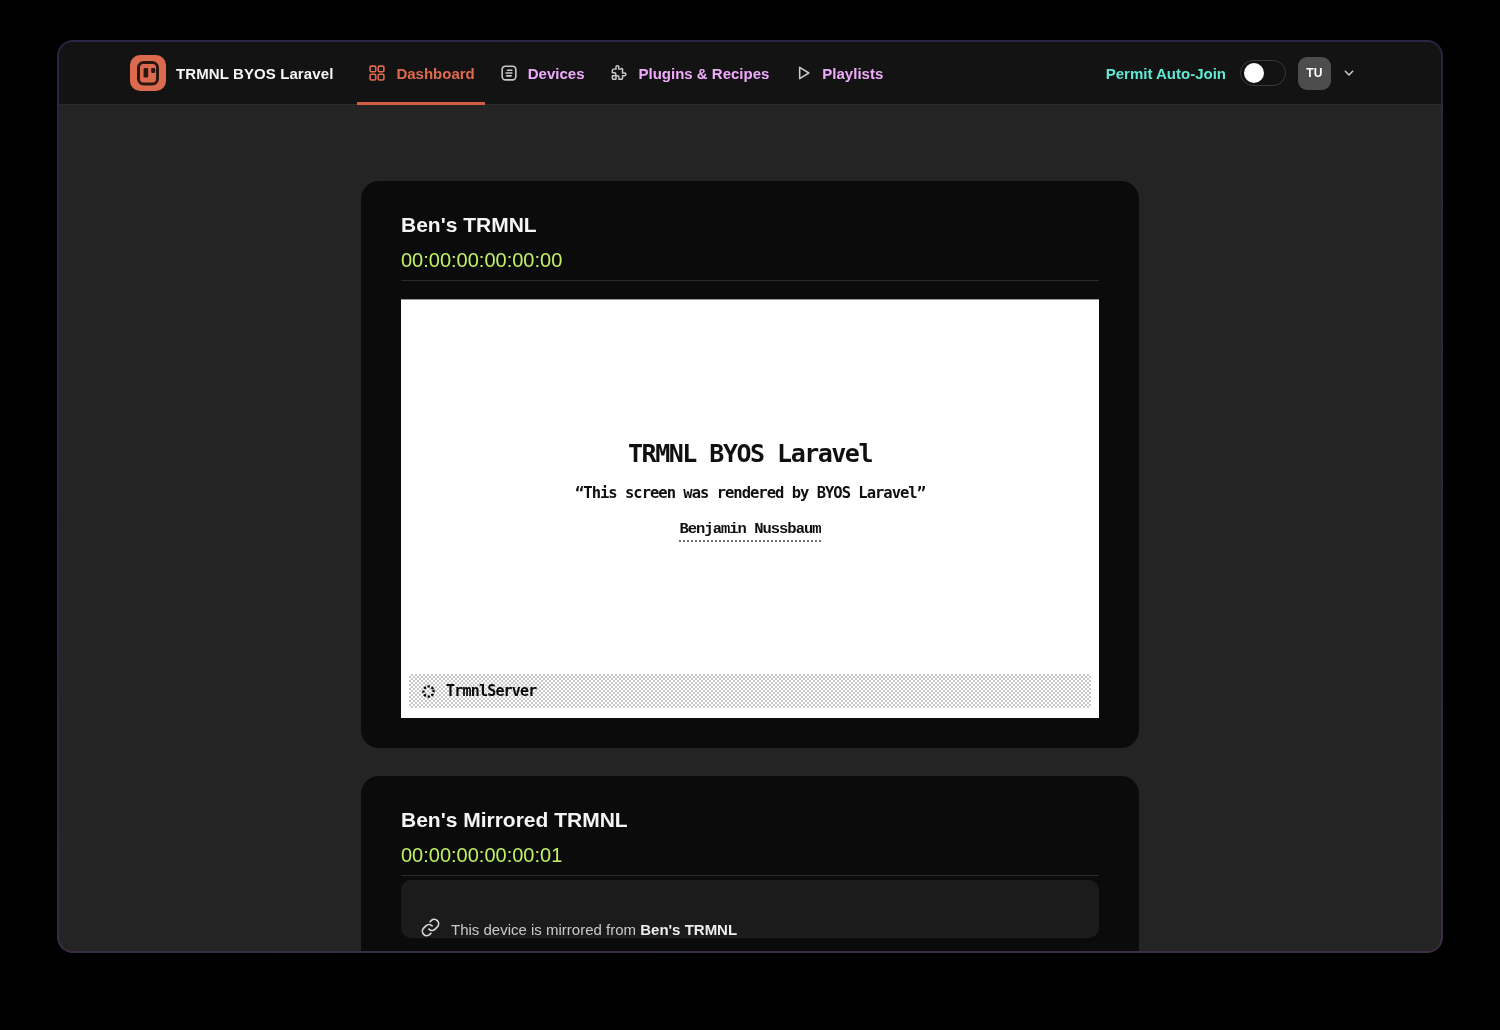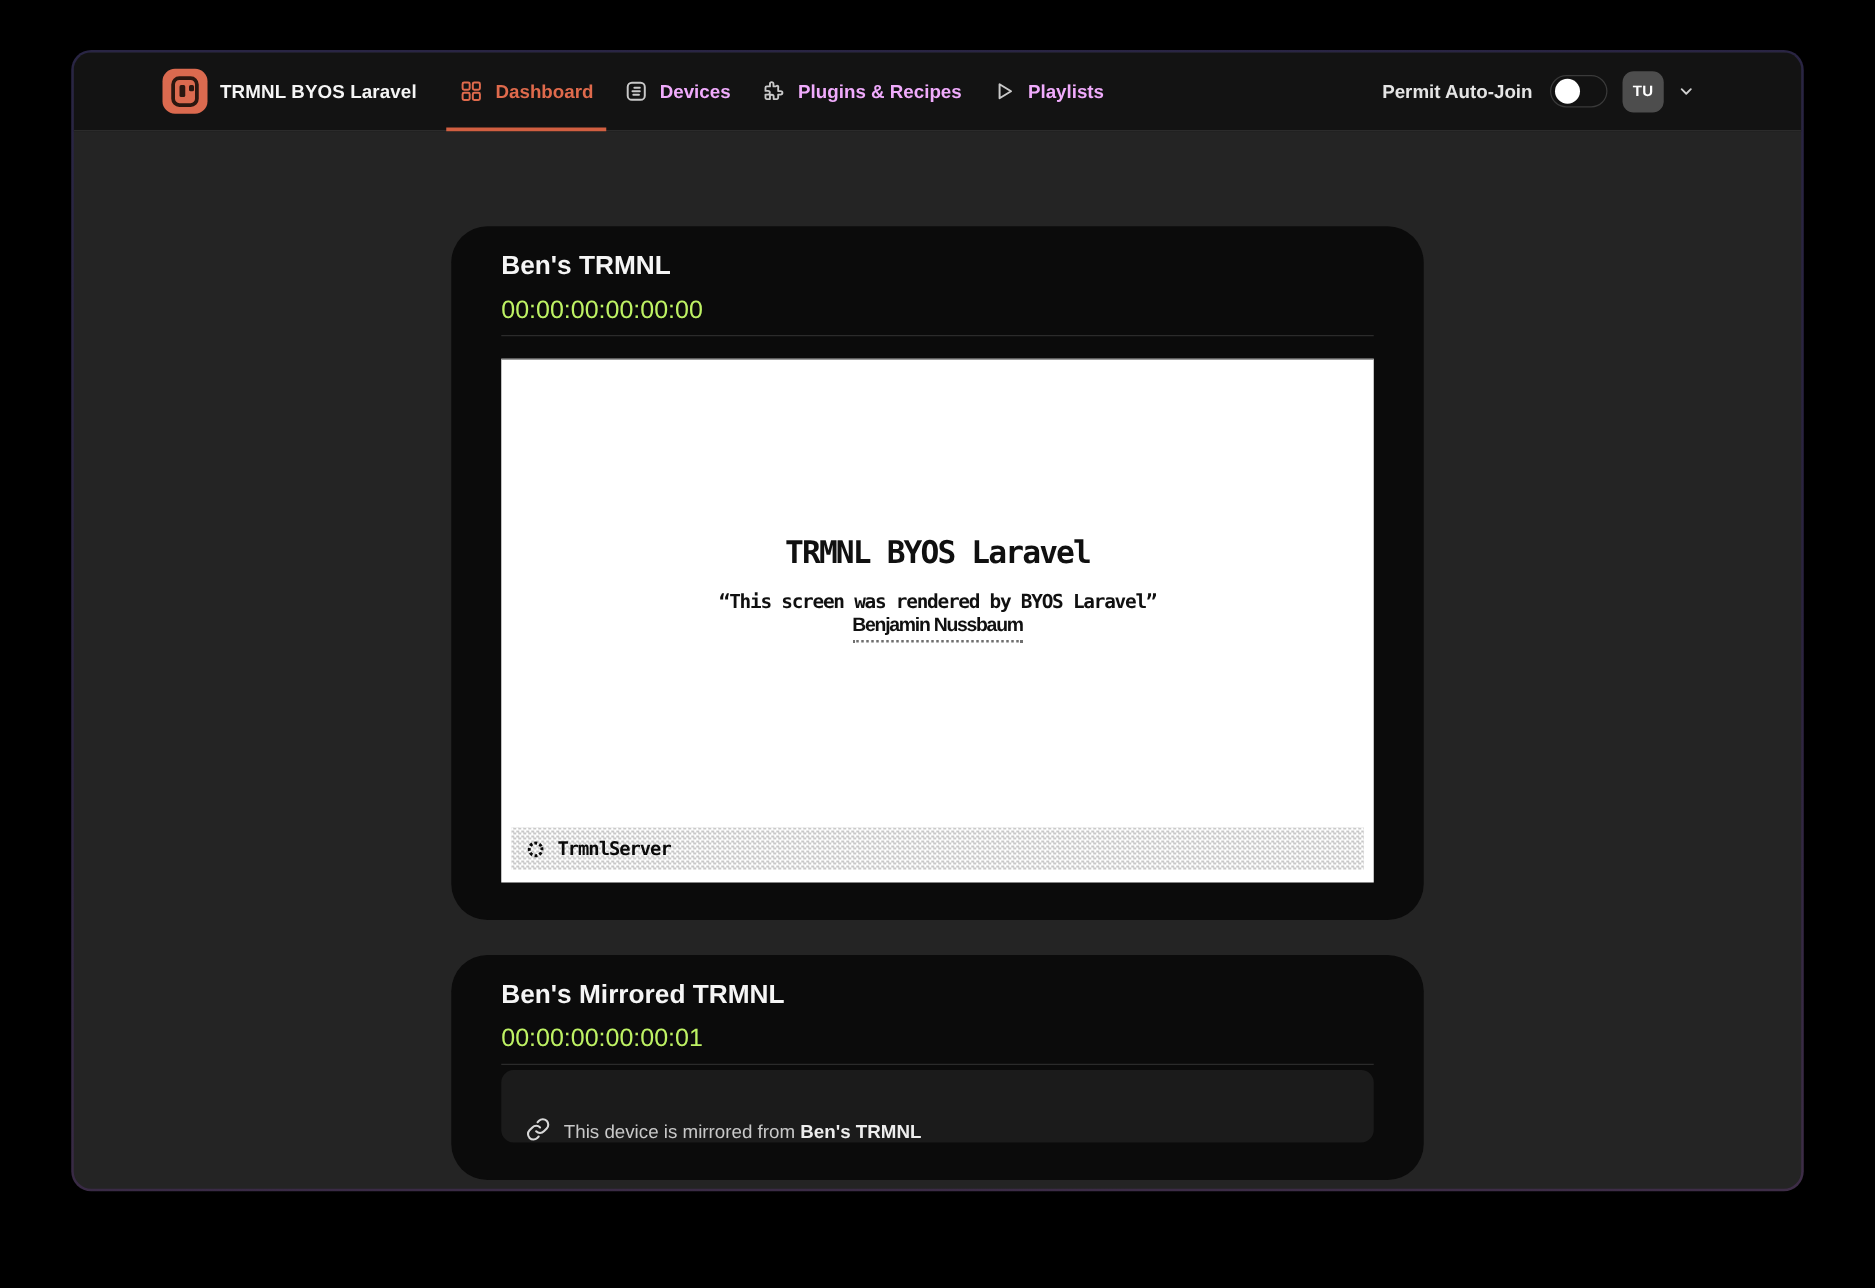--- a/index.html
+++ b/index.html
@@ -36,38 +36,38 @@
     color:#f0abfc; cursor:pointer; white-space:nowrap;
   }
   .nav-item .nicon{ display:flex; color:#C9C9C9; }
   .nav-item.active{ color:var(--accent,#DF6A4C); }
   .nav-item.active .nicon{ color:var(--accent,#DF6A4C); }
   .nav-item.active::after{
     content:""; position:absolute; left:0; right:0; bottom:-1px; height:3px;
     background:var(--accent-underline,#D15F41);
   }
   .nav-right{ display:flex; align-items:center; gap:12px; }
-  .permit-label{ font-size:15px; font-weight:700; color:#e5e5e5; }
+  .permit-label{ font-size:15px; font-weight:700; color:#5eead4; }
   .toggle{
     width:46px; height:26px; border-radius:13px; background:#121212;
     border:1px solid #3a3a3a; position:relative; cursor:pointer; margin-left:2px;
   }
   .toggle-knob{ width:20px; height:20px; border-radius:50%; background:#fff; position:absolute; top:2px; left:3px; transition:left .15s; }
   .avatar{
     width:33px; height:33px; border-radius:9px; background:#4D4D4D; color:#fff;
     font-weight:700; font-size:12px; display:flex; align-items:center; justify-content:center;
     cursor:pointer; letter-spacing:.3px;
   }
   .chevron{ display:flex; color:#D0D0D0; cursor:pointer; margin-left:-2px; }
 
   
   .content{ flex:1 1 auto; overflow:hidden; }
   .device-card{
     width:778px; margin:0 auto; background:var(--card-bg,#0B0B0B);
-    border-radius:29px; padding:20px 40px 30px;
+    border-radius:18px; padding:32px 40px 30px;
   }
   .device-card.first{ margin-top:76px; margin-bottom:28px; }
   .device-name{ font-size:21px; font-weight:700; color:#F5F5F5; line-height:24px; }
   .device-mac{ font-size:20px; color:#bef264; margin-top:13px; line-height:20px; }
   .card-divider{ border:none; border-top:1px solid #2B2B2B; margin-top:10px; }
 
   
   .screen{
     margin-top:18px; height:419px; position:relative;
     background:var(--screen-bg,#FFFFFF); border-top:1px solid #9c9c9c;
@@ -75,22 +75,22 @@
   .screen-body{ padding-top:139px; text-align:center; color:#101010; }
   .screen-title{
     font-family:"DejaVu Sans Mono", monospace; font-weight:700;
     font-size:25px; letter-spacing:-1.5px; line-height:30px;
   }
   .screen-quote{
     margin-top:14px; font-family:"DejaVu Sans Mono", monospace; font-weight:700;
     font-size:15.5px; letter-spacing:-1px; line-height:20px;
   }
   .screen-author{
-    display:inline-block; margin-top:0;
-    font-family:Liberation Sans, sans-serif; font-weight:700;
+    display:inline-block; margin-top:16px;
+    font-family:Liberation Mono, monospace; font-weight:700;
     font-size:15.5px; letter-spacing:-1px; line-height:20px;
     border-bottom:2px dotted #6f6f6f; padding-bottom:1px;
   }
   .screen-statusbar{
     position:absolute; left:8px; right:8px; bottom:10px; height:34px;
     display:flex; align-items:center; gap:9px; padding-left:11px;
     background:repeating-conic-gradient(#c9c9c9 0% 25%, #ffffff 0% 50%);
     background-size:4px 4px;
     margin-top:28px;
   }

